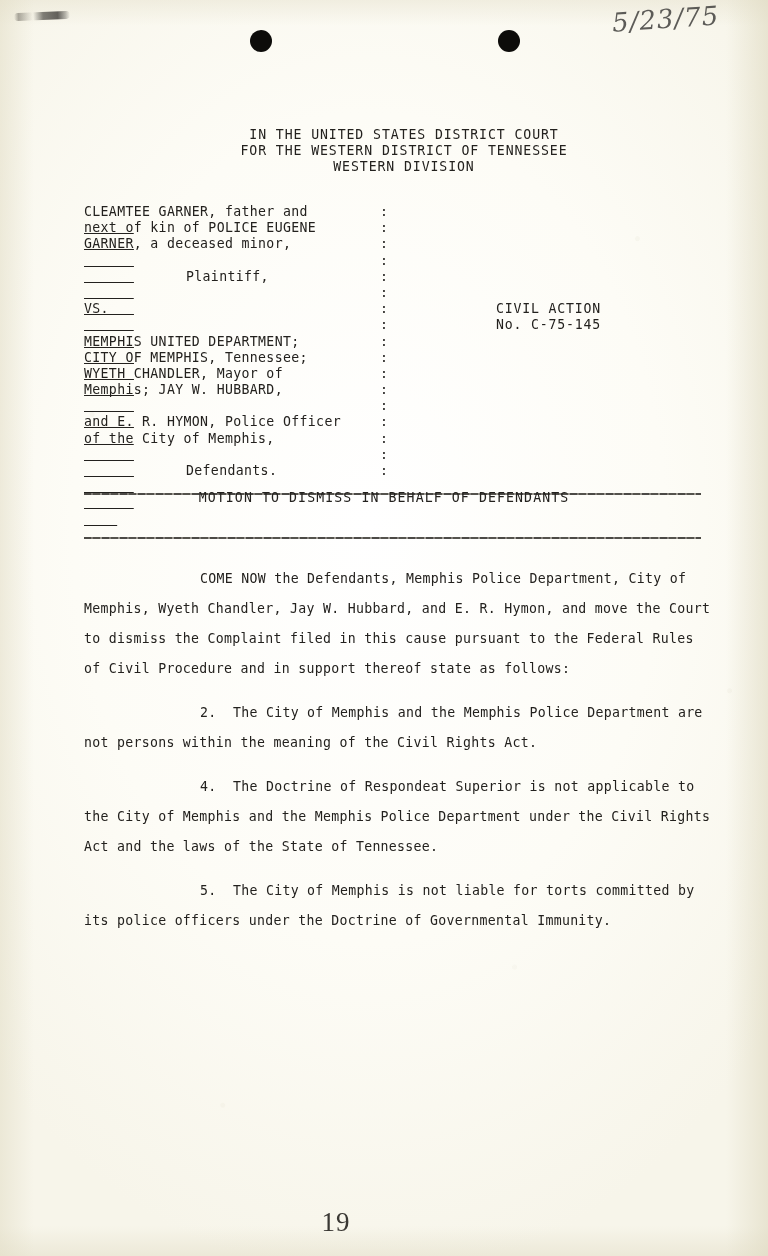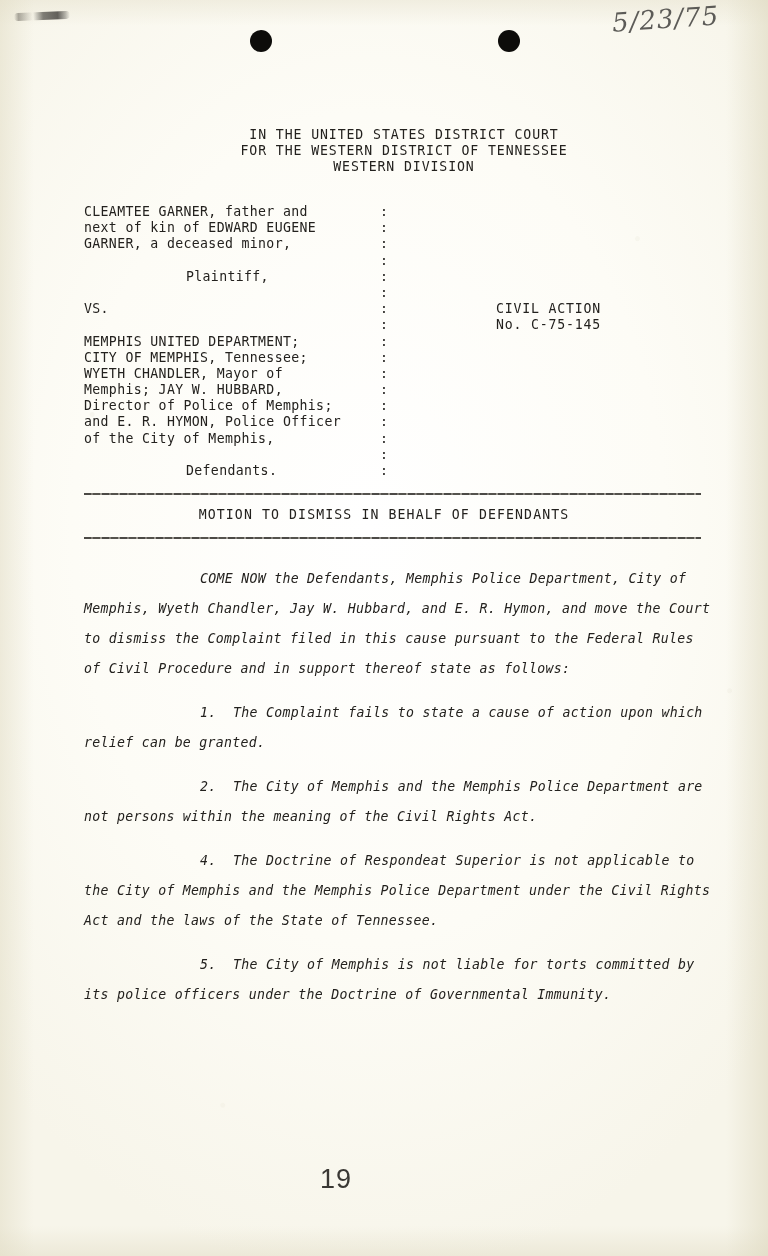--- a/index.html
+++ b/index.html
@@ -110,20 +110,21 @@
     top: 204px;
     width: 620px;
     font-size: 13.2px;
     line-height: 16.2px;
     letter-spacing: 0.35px;
   }
   .cap-row {
     position: relative;
     height: 16.2px;
     white-space: pre;
+    text-decoration: underline;
   }
   .cap-party {
     position: absolute;
     left: 0;
     top: 0;
   }
   .cap-party.indent { left: 102px; }
   .cap-colon {
     position: absolute;
     left: 296px;
@@ -150,53 +151,52 @@
         #37352f 9px, #37352f 16px,
         #8b877f 16px, #8b877f 18px);
     opacity: .85;
   }
   .rule-top { top: 493px; }
   .rule-bottom { top: 537px; }
 
   .doc-title {
     position: absolute;
     left: 0;
-    top: 507px;
+    top: 490px;
     width: 768px;
     text-align: center;
     font-size: 13.2px;
     letter-spacing: 1.1px;
     white-space: pre;
   }
 
   
   .body {
     position: absolute;
     left: 84px;
     top: 564px;
     width: 628px;
     font-size: 13.2px;
     letter-spacing: 0.3px;
-    font-style: italic;
   }
   .para {
     margin: 0 0 14px 0;
     line-height: 30px;
     white-space: pre-wrap;
     text-indent: 0;
   }
   .para .lead-indent { display: inline-block; width: 116px; }
 
   .page-number {
     position: absolute;
     left: 0;
-    top: 1164px;
+    top: 1207px;
     width: 768px;
     text-align: center;
-    font-family: Liberation Sans, sans-serif;
+    font-family: Liberation Serif, serif;
     font-size: 27px;
     color: #3a3834;
     letter-spacing: 1px;
     padding-right: 96px;
     box-sizing: border-box;
   }
 </style>
 </head>
 <body>
 
@@ -214,21 +214,21 @@
 <span>FOR THE WESTERN DISTRICT OF TENNESSEE</span>
 <span>WESTERN DIVISION</span></div>
 
   <div class="caption">
 
     <div class="cap-row">
       <span class="cap-party">CLEAMTEE GARNER, father and</span>
       <span class="cap-colon">:</span>
     </div>
     <div class="cap-row">
-      <span class="cap-party">next of kin of EDWARD EUGENE</span>
+      <span class="cap-party">next of kin of POLICE EUGENE</span>
       <span class="cap-colon">:</span>
     </div>
     <div class="cap-row">
       <span class="cap-party">GARNER, a deceased minor,</span>
       <span class="cap-colon">:</span>
     </div>
     <div class="cap-row">
       <span class="cap-colon">:</span>
     </div>
     <div class="cap-row">
@@ -257,21 +257,20 @@
     </div>
     <div class="cap-row">
       <span class="cap-party">WYETH CHANDLER, Mayor of</span>
       <span class="cap-colon">:</span>
     </div>
     <div class="cap-row">
       <span class="cap-party">Memphis; JAY W. HUBBARD,</span>
       <span class="cap-colon">:</span>
     </div>
     <div class="cap-row">
-      <span class="cap-party">Director of Police of Memphis;</span>
       <span class="cap-colon">:</span>
     </div>
     <div class="cap-row">
       <span class="cap-party">and E. R. HYMON, Police Officer</span>
       <span class="cap-colon">:</span>
     </div>
     <div class="cap-row">
       <span class="cap-party">of the City of Memphis,</span>
       <span class="cap-colon">:</span>
     </div>
@@ -284,21 +283,20 @@
     </div>
 
   </div>
 
   <div class="rule rule-top"></div>
   <div class="doc-title">MOTION TO DISMISS IN BEHALF OF DEFENDANTS</div>
   <div class="rule rule-bottom"></div>
 
   <div class="body">
     <p class="para"><span class="lead-indent"></span><span>COME NOW the Defendants, Memphis Police Department, City of Memphis, Wyeth Chandler, Jay W. Hubbard, and E. R. Hymon, and move the Court to dismiss the Complaint filed in this cause pursuant to the Federal Rules of Civil Procedure and in support thereof state as follows:</span></p>
-    <p class="para"><span class="lead-indent"></span><span>1.  The Complaint fails to state a cause of action upon which relief can be granted.</span></p>
     <p class="para"><span class="lead-indent"></span><span>2.  The City of Memphis and the Memphis Police Department are not persons within the meaning of the Civil Rights Act.</span></p>
     <p class="para"><span class="lead-indent"></span><span>4.  The Doctrine of Respondeat Superior is not applicable to the City of Memphis and the Memphis Police Department under the Civil Rights Act and the laws of the State of Tennessee.</span></p>
     <p class="para"><span class="lead-indent"></span><span>5.  The City of Memphis is not liable for torts committed by its police officers under the Doctrine of Governmental Immunity.</span></p>
   </div>
 
   <div class="page-number">19</div>
 
 </div>
 
 </body></html>

